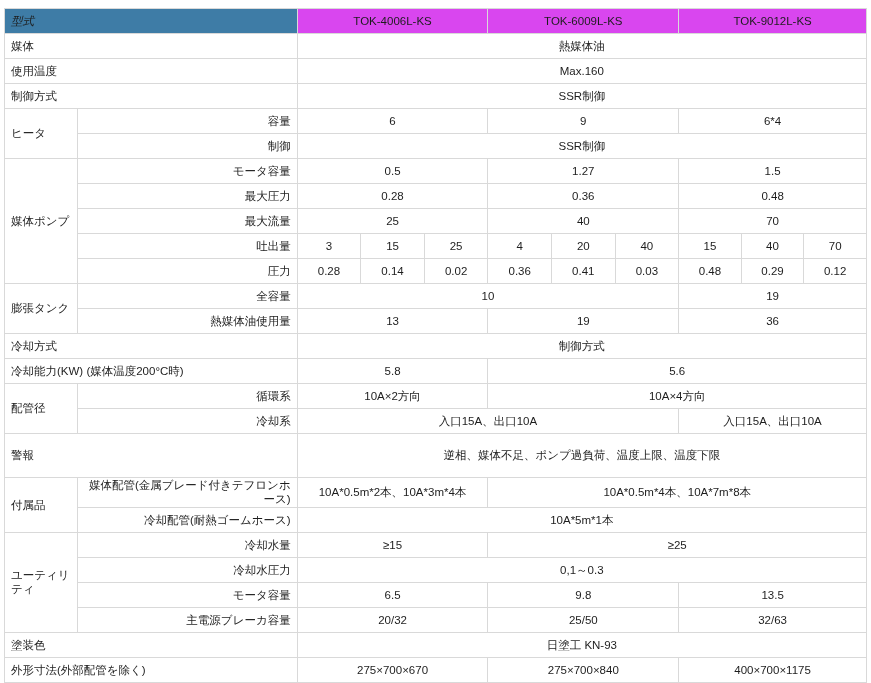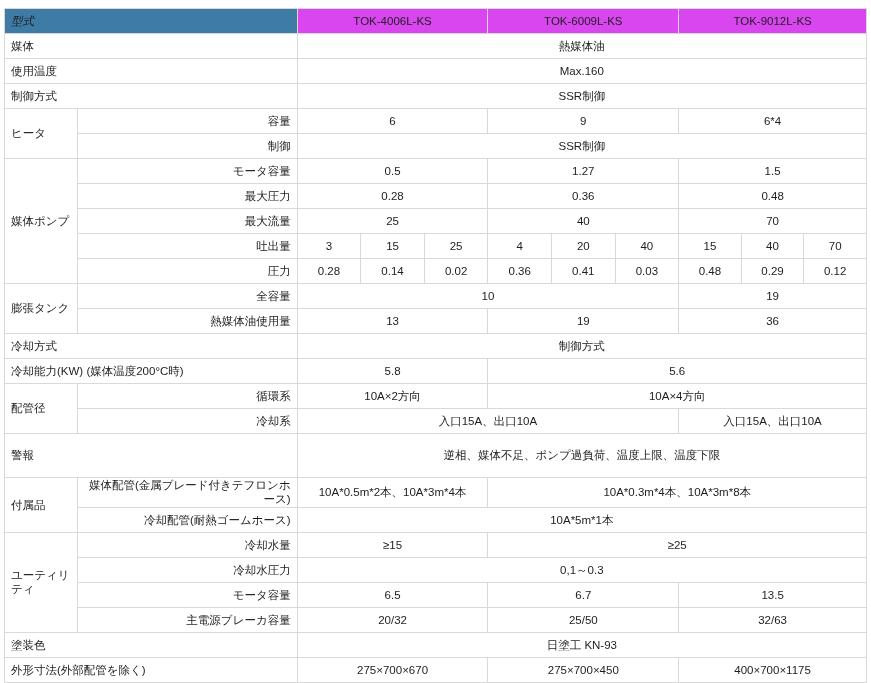--- a/index.html
+++ b/index.html
@@ -199,59 +199,59 @@
 
       <tr>
         <td class="lbl-main" colspan="2" style="height:44px">警報</td>
         <td class="c" colspan="9" style="height:44px">逆相、媒体不足、ポンプ過負荷、温度上限、温度下限</td>
       </tr>
 
       <tr>
         <td class="lbl-main" rowspan="2">付属品</td>
         <td class="lbl">媒体配管(金属ブレード付きテフロンホース)</td>
         <td class="c" colspan="3">10A*0.5m*2本、10A*3m*4本</td>
-        <td class="c" colspan="6">10A*0.3m*4本、10A*3m*8本</td>
+        <td class="c" colspan="6">10A*0.5m*4本、10A*7m*8本</td>
       </tr>
       <tr>
         <td class="lbl">冷却配管(耐熱ゴームホース)</td>
         <td class="c" colspan="9">10A*5m*1本</td>
       </tr>
 
       <tr>
         <td class="lbl-main" rowspan="4">ユーティリティ</td>
         <td class="lbl">冷却水量</td>
         <td class="c" colspan="3">≥15</td>
         <td class="c" colspan="6">≥25</td>
       </tr>
       <tr>
         <td class="lbl">冷却水圧力</td>
         <td class="c" colspan="9">0,1～0.3</td>
       </tr>
       <tr>
         <td class="lbl">モータ容量</td>
         <td class="c" colspan="3">6.5</td>
-        <td class="c" colspan="3">6.7</td>
+        <td class="c" colspan="3">9.8</td>
         <td class="c" colspan="3">13.5</td>
       </tr>
       <tr>
         <td class="lbl">主電源ブレーカ容量</td>
         <td class="c" colspan="3">20/32</td>
         <td class="c" colspan="3">25/50</td>
         <td class="c" colspan="3">32/63</td>
       </tr>
 
       <tr>
         <td class="lbl-main" colspan="2">塗装色</td>
         <td class="c" colspan="9">日塗工 KN-93</td>
       </tr>
 
       <tr>
         <td class="lbl-main" colspan="2">外形寸法(外部配管を除く)</td>
         <td class="c" colspan="3">275×700×670</td>
-        <td class="c" colspan="3">275×700×450</td>
+        <td class="c" colspan="3">275×700×840</td>
         <td class="c" colspan="3">400×700×1175</td>
       </tr>
 
       <tr>
         <td class="lbl-main" colspan="2">重量</td>
         <td class="c" colspan="3">70</td>
         <td class="c" colspan="3">80</td>
         <td class="c" colspan="3">170</td>
       </tr>
     </tbody>

